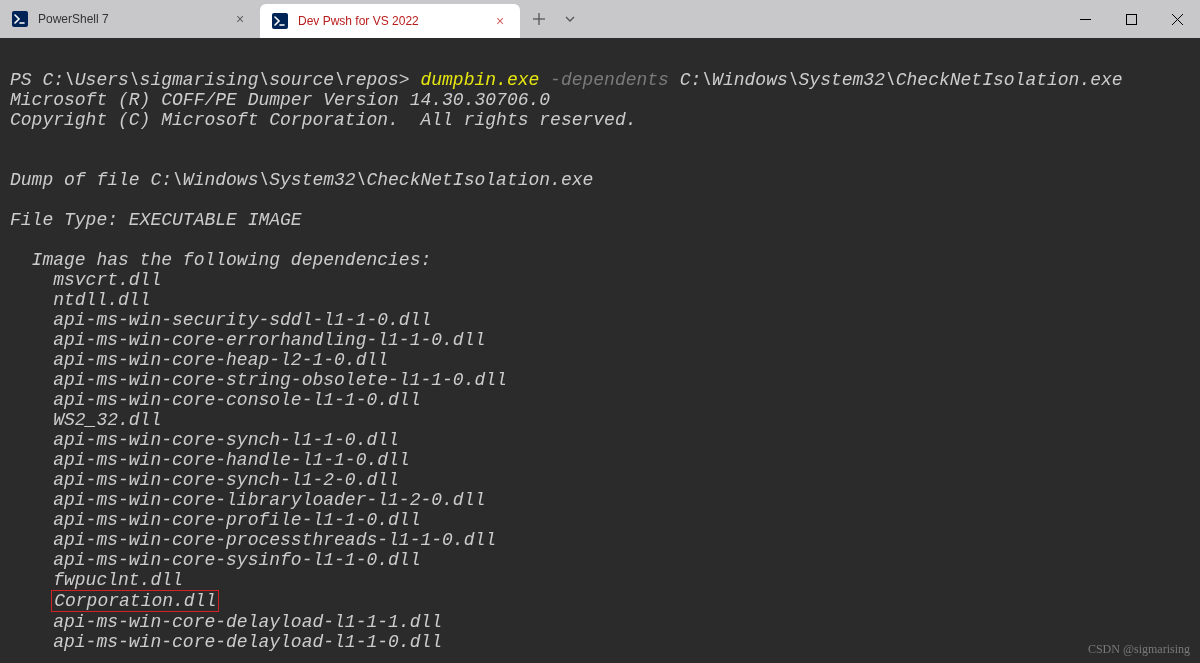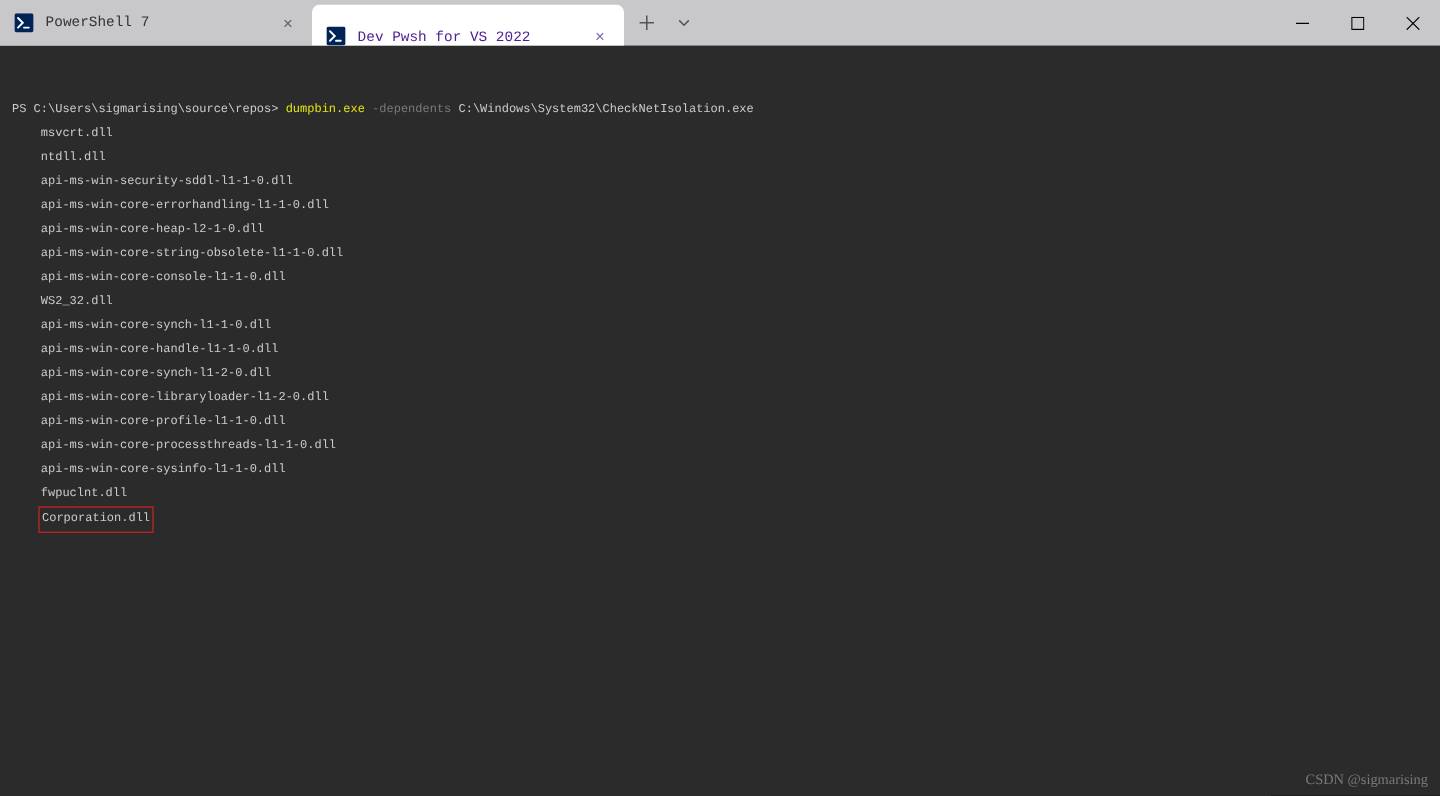--- a/index.html
+++ b/index.html
@@ -30,39 +30,38 @@
       min-width: 260px;
       max-width: 270px;
       position: relative;
     }
     .tab.inactive {
       background: #c8c8ca;
       color: #333;
     }
     .tab.active {
       background: #ffffff;
-      color: #4c1d95;
+      color: #b91c1c;
       border-top-left-radius: 6px;
       border-top-right-radius: 6px;
       margin-top: 4px;
-      align-items: flex-end;
     }
     .tab-icon {
       width: 16px;
       height: 16px;
       display: inline-flex;
       align-items: center;
       justify-content: center;
     }
     .tab-icon svg {
       width: 16px;
       height: 16px;
     }
     .tab-title {
-      font-family: Liberation Mono, monospace;
+      font-family: Liberation Sans, sans-serif;
       font-size: 12px;
       flex: 1;
       white-space: nowrap;
       overflow: hidden;
       text-overflow: ellipsis;
     }
     .tab-close {
       width: 16px;
       height: 16px;
       display: flex;
@@ -100,26 +99,27 @@
       color: #000;
       cursor: pointer;
     }
     .window-btn svg {
       width: 11px;
       height: 11px;
     }
     .terminal {
       background: #2b2b2b;
       color: #cccccc;
-      font-size: 10px;
+      font-size: 18px;
       line-height: 20px;
-      padding: 24px 10px;
+      padding: 12px 10px;
       height: calc(663px - 38px);
       white-space: pre;
       overflow: hidden;
+      font-style: italic;
     }
     .prompt { color: #cccccc; }
     .cmd-yellow { color: #e5e510; }
     .cmd-grey { color: #7a7a7a; }
     .cmd-white { color: #cccccc; }
     .highlight-box {
       display: inline-block;
       border: 1.5px solid #d32222;
       padding: 0 2px;
       margin-left: -2px;
@@ -188,31 +188,41 @@
       <svg viewBox="0 0 11 11">
           <line x1="0" y1="0" x2="11" y2="11" stroke="#000" stroke-width="1"></line>
           <line x1="11" y1="0" x2="0" y2="11" stroke="#000" stroke-width="1"></line>
         </svg>
     </div>
   </div>
 </div>
 
 <div class="terminal">
 <span class="prompt">PS C:\Users\sigmarising\source\repos&gt; </span><span class="cmd-yellow">dumpbin.exe </span><span class="cmd-grey">-dependents </span><span class="cmd-white">C:\Windows\System32\CheckNetIsolation.exe</span>
-<div id="dep-lines">    msvcrt.dll
+<div id="output-header">Microsoft (R) COFF/PE Dumper Version 14.30.30706.0
+Copyright (C) Microsoft Corporation.  All rights reserved.
+
+
+Dump of file C:\Windows\System32\CheckNetIsolation.exe
+
+File Type: EXECUTABLE IMAGE
+
+  Image has the following dependencies:
+</div><div id="dep-lines">    msvcrt.dll
     ntdll.dll
     api-ms-win-security-sddl-l1-1-0.dll
     api-ms-win-core-errorhandling-l1-1-0.dll
     api-ms-win-core-heap-l2-1-0.dll
     api-ms-win-core-string-obsolete-l1-1-0.dll
     api-ms-win-core-console-l1-1-0.dll
     WS2_32.dll
     api-ms-win-core-synch-l1-1-0.dll
     api-ms-win-core-handle-l1-1-0.dll
     api-ms-win-core-synch-l1-2-0.dll
     api-ms-win-core-libraryloader-l1-2-0.dll
     api-ms-win-core-profile-l1-1-0.dll
     api-ms-win-core-processthreads-l1-1-0.dll
     api-ms-win-core-sysinfo-l1-1-0.dll
     fwpuclnt.dll</div><span>    </span><span class="highlight-box">Corporation.dll</span>
-</div>
+<div id="dep-after">    api-ms-win-core-delayload-l1-1-1.dll
+    api-ms-win-core-delayload-l1-1-0.dll</div></div>
 
 <div class="watermark">CSDN @sigmarising</div>
 
 </body></html>

